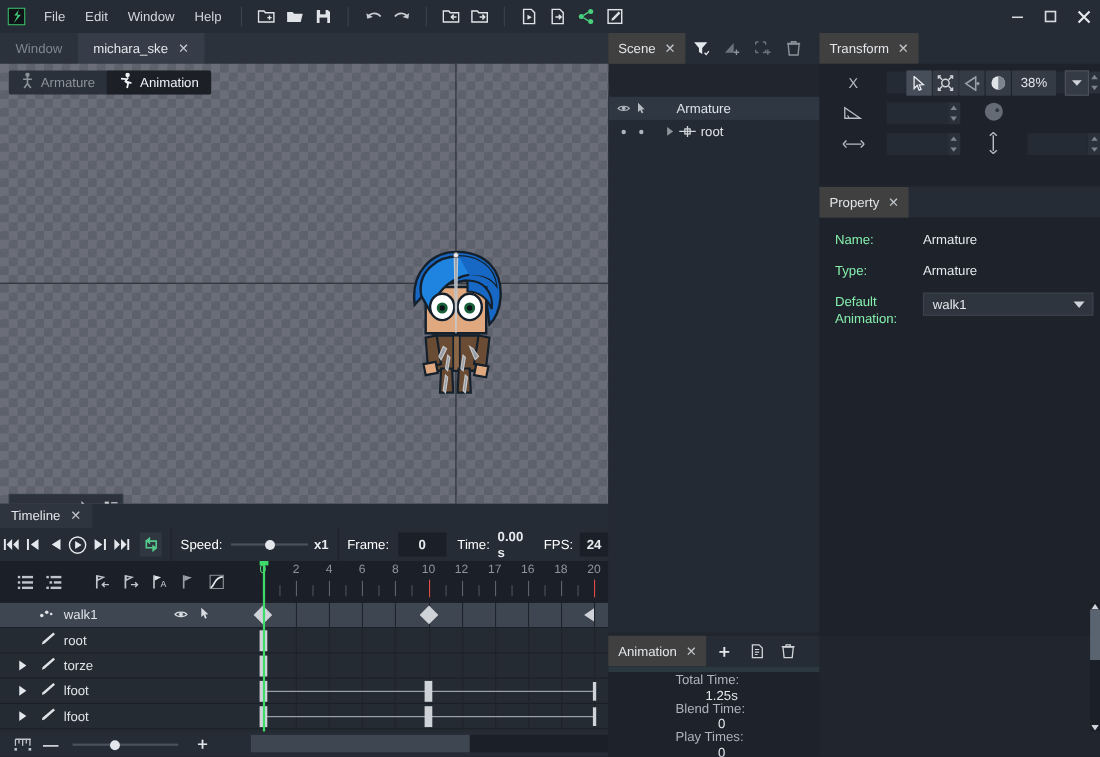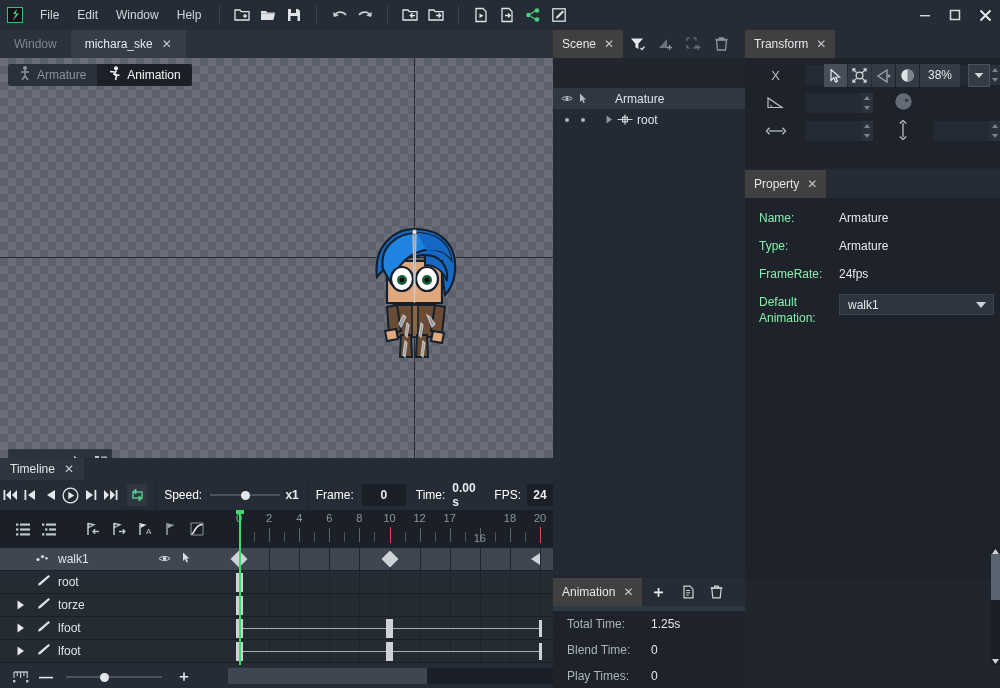--- a/index.html
+++ b/index.html
@@ -278,21 +278,21 @@
 
   .anim-tabbar {
     position: absolute; left: 553px; top: 578px; width: 192px; height: 28px;
     background: #262c35; display: flex; align-items: stretch;
   }
   .anim-body {
     position: absolute; left: 553px; top: 606px; width: 192px; height: 82px;
     background: #1d222b;
   }
   .anim-body .topline { height: 5px; background: #2c3840; }
-  .arow { display: flex; align-items: center; height: 26px; padding-left: 14px; }
+  .arow { display: flex; align-items: center; height: 26px; padding-left: 14px; flex-direction: column; }
   .alab { width: 84px; color: #aeb4bc; font-size: 12px; }
   .aval { color: #e4e8ec; font-size: 12px; }
 
   .rightfill { position: absolute; left: 745px; top: 578px; width: 255px; height: 110px; background: #21262e; }
 </style>
 </head>
 <body>
 
 <div class="app">
 
@@ -700,21 +700,21 @@
       <div class="rtick" style="left: 291.95px;"></div>
       <div class="rtick major red" style="left: 307px;"></div>
       <div class="rnum zero" style="left: 6px;">0</div>
       <div class="rnum" style="left: 36.1px;">2</div>
       <div class="rnum" style="left: 66.2px;">4</div>
       <div class="rnum" style="left: 96.3px;">6</div>
       <div class="rnum" style="left: 126.4px;">8</div>
       <div class="rnum" style="left: 156.5px;">10</div>
       <div class="rnum" style="left: 186.6px;">12</div>
       <div class="rnum" style="left: 216.7px;">17</div>
-      <div class="rnum" style="left: 246.8px; margin-top: 20px;">16</div>
+      <div class="rnum" style="left: 246.8px;">16</div>
       <div class="rnum" style="left: 276.9px;">18</div>
       <div class="rnum" style="left: 307px;">20</div>
     </div>
 
   <div class="tracks" id="tracks">
       <div class="trow sel">
         <span class="arrow" style="margin-left:14px"></span>
         <span class="pencil" style="margin-left:8px"><svg width="15" height="11" viewBox="0 0 15 11">
             <circle cx="2" cy="7.5" r="1.6" fill="#dfe3e8"></circle>
             <circle cx="6.5" cy="4.5" r="1.6" fill="#dfe3e8"></circle>
@@ -1042,24 +1042,20 @@
   <div class="prop-body">
     <div class="prow">
       <div class="plab">Name:</div>
       <div class="pval">Armature</div>
     </div>
     <div class="prow">
       <div class="plab">Type:</div>
       <div class="pval">Armature</div>
     </div>
     <div class="prow">
-      <div class="plab">FrameRate:</div>
-      <div class="pval">24fps</div>
-    </div>
-    <div class="prow">
       <div class="plab">Default Animation:</div>
       <div class="pselect">
         <span>walk1</span>
         <span class="car"></span>
       </div>
     </div>
   </div>
 
   <div class="anim-tabbar">
     <div class="pan-tab">

